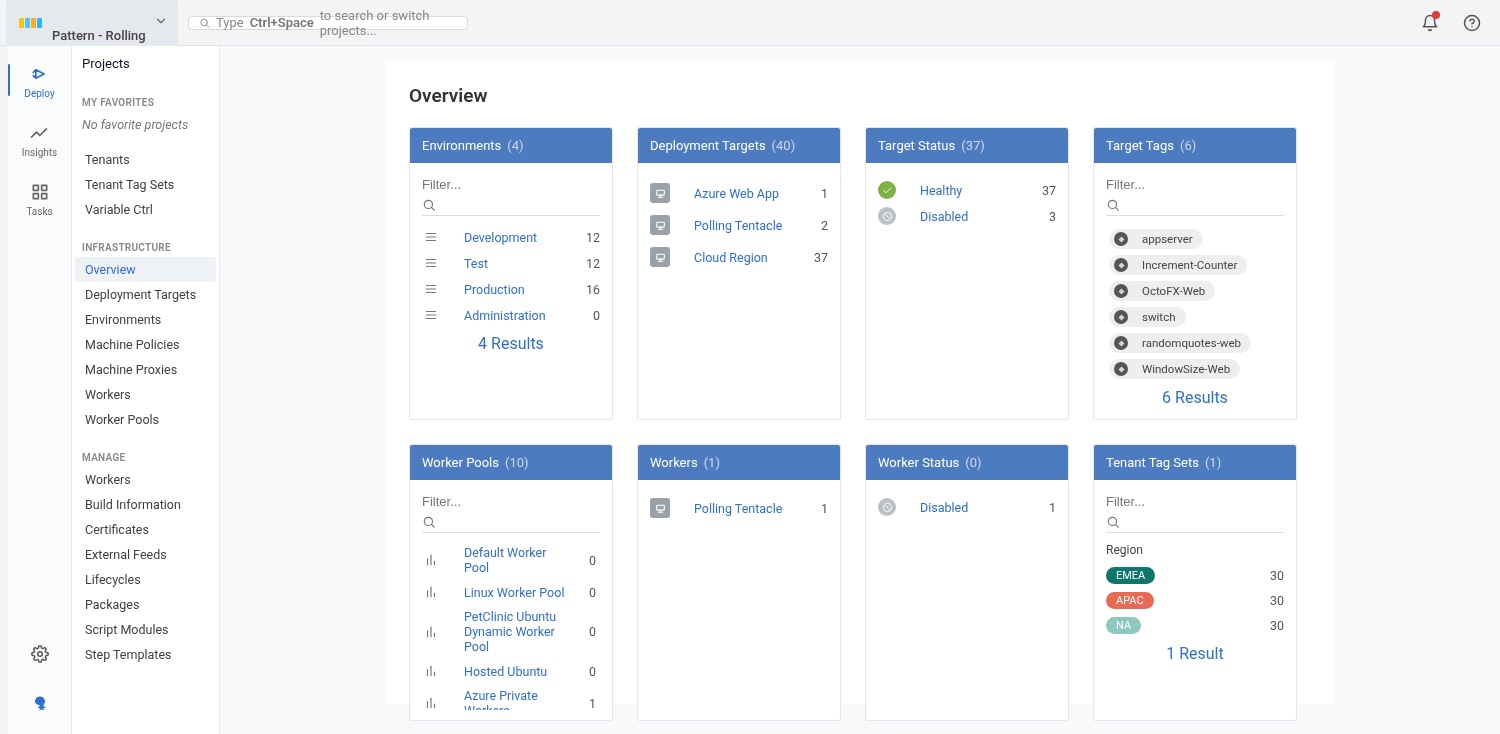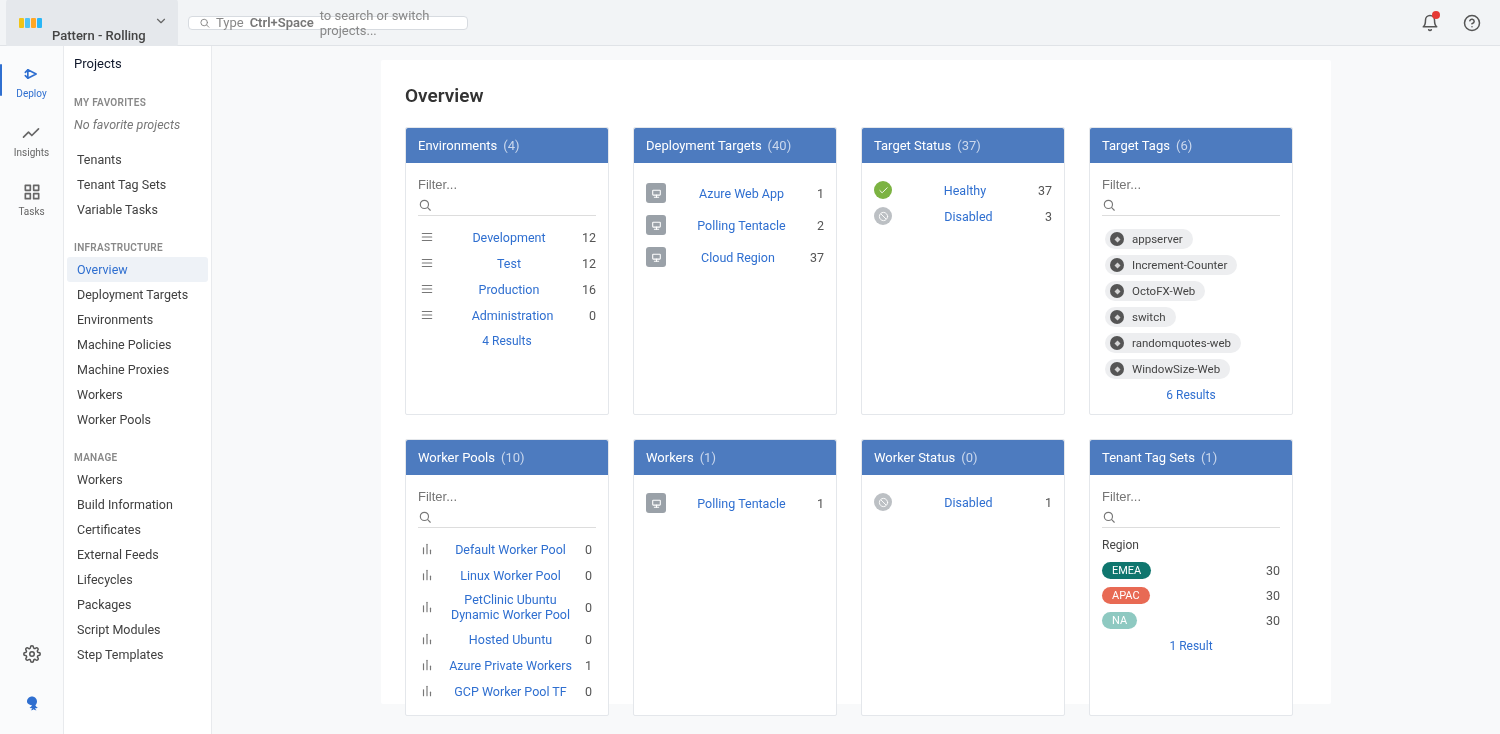--- a/index.html
+++ b/index.html
@@ -19,21 +19,21 @@
   .chev { font-size: 14px; color:#666; }
   .searchbar { flex: 0 0 280px; height: 14px; border: 1px solid #d7dbe0; border-radius: 4px; background: #fff; display: flex; align-items: center; padding: 0 10px; gap: 6px; color:#888; }
   .searchbar kbd { background:none; font-weight:600; color:#777; font-family:inherit; }
   .top-spacer { flex:1; }
   .top-icon { width:32px; height:32px; display:flex; align-items:center; justify-content:center; border-radius:50%; cursor:pointer; position:relative; color:#555;}
   .notif-dot { position:absolute; top:4px; right:6px; width:8px; height:8px; background:#e53935; border-radius:50%; }
 
   
   .shell { flex:1; display:flex; min-height:0; }
 
-  .rail { width:64px; background:#fafbfc; border-right:1px solid #e8eaed; display:flex; flex-direction:column; align-items:center; padding-top:18px; gap:24px; position:relative;}
+  .rail { width:64px; background:#fafbfc; border-right:1px solid #e8eaed; display:flex; flex-direction:column; align-items:center; padding-top:18px; gap:24px; position:relative;margin-left:8px;}
   .rail-item { display:flex; flex-direction:column; align-items:center; gap:4px; cursor:pointer; color:#666; font-size:10px; }
   .rail-item.active { color:#2f6fd0; }
   .rail-item.active::before { content:""; position:absolute; left:0; width:2px; height:32px; background:#2f6fd0; border-radius:1px; }
   .rail-ico { width:20px; height:20px; }
   .rail-bottom { margin-top:auto; margin-bottom:14px; display:flex; flex-direction:column; gap:18px; align-items:center; }
 
   .sidebar { width:148px; background:#fff; border-right:1px solid #e8eaed; overflow-y:auto; padding-bottom:30px;}
   .sidebar h4 { font-size:10px; font-weight:600; color:#888; letter-spacing:.3px; padding:20px 10px 4px 10px; text-transform:uppercase;}
   .sidebar .link { display:block; padding:5px 10px; font-size:12.5px; color:#404040; cursor:pointer; border-radius:3px; margin:0 3px;}
   .sidebar .link.active { background:#eef2f7; color:#2f6fd0; }
@@ -46,30 +46,30 @@
   .cards { display:flex; flex-wrap:wrap; gap:24px; padding:0 24px;}
   .card { width:204px; border:1px solid #e4e7eb; border-radius:2px; background:#fff; min-height:258px; display:flex; flex-direction:column;}
   .card.short { min-height:0; }
   .card-head { background:#4d7bbf; color:#fff; padding:10px 12px; font-size:13px; border-radius:2px 2px 0 0; display:flex; align-items:baseline; gap:6px;}
   .card-head .count { color:#cbd8ed; font-weight:400;}
   .card-body { padding:8px 12px 10px 12px; flex:1; overflow:hidden; }
   .card-body.scroll { overflow-y:auto; max-height:190px; padding-right:6px;}
   .filter { display:flex; border-bottom:1px solid #ddd; margin-bottom:8px;flex-direction:column;}
   .filter input { border:none; outline:none; flex:1; padding:6px 0; font-size:13px; color:#555; background:transparent;}
   .filter .sico { color:#777; }
-  .row { display:flex; align-items:center; gap:4px; padding:4px 0; font-size:12.5px;text-align:center; }
+  .row { display:flex; align-items:center; gap:24px; padding:4px 0; font-size:12.5px; }
   .row .lnk { color:#2f6fd0; cursor:pointer; flex:1; overflow:hidden; text-overflow:ellipsis;}
   .row .num { color:#555; font-variant-numeric: tabular-nums;}
   .row .ico { width:18px; height:18px; flex-shrink:0; display:flex; align-items:center; justify-content:center; color:#777;}
   .healthy { width:18px; height:18px; border-radius:50%; background:#7cb342; display:flex; align-items:center; justify-content:center;}
   .healthy svg { width:11px; height:11px; color:#fff;}
   .disabled-ico { width:18px; height:18px; border-radius:50%; background:#bcc0c4; display:flex; align-items:center; justify-content:center;}
   .disabled-ico svg{width:11px;height:11px;color:#fff;}
-  .results { text-align:center; font-size:12px; color:#2f6fd0; padding:6px 0 2px 0; cursor:pointer;}
-  .tag { display:inline-flex; align-items:center; gap:8px; background:#edeef0; border-radius:13px; padding:3px 10px 3px 5px; font-size:11.5px; color:#444; margin:3px 3px; cursor:pointer;}
+  .results { text-align:center; font-size:16px; color:#2f6fd0; padding:6px 0 2px 0; cursor:pointer;}
+  .tag { display:inline-flex; align-items:center; gap:14px; background:#edeef0; border-radius:13px; padding:3px 10px 3px 5px; font-size:11.5px; color:#444; margin:3px 3px; cursor:pointer;}
   .tag .dot { width:14px; height:14px; border-radius:50%; background:#555; display:flex;align-items:center;justify-content:center;}
   .tag .dot svg{width:9px;height:9px;color:#d4d4d4}
   .region-label { font-size:12px; color:#444; padding:2px 0 6px 0;}
   .pill { display:inline-flex; align-items:center; border-radius:10px; padding:2px 10px; font-size:11px; color:#fff; margin-right:4px;}
   .pill.orange{background:#0f766e}
   .pill.red{background:#e86a54}
   .pill.teal{background:#8ec9c1}
   .target-ico { background:#9aa1a8; border-radius:3px; width:20px; height:20px; display:flex; align-items:center; justify-content:center;}
   .target-ico svg{color:#fff; width:13px;height:13px;}
   .sep { height:10px; }
@@ -166,21 +166,21 @@
     </div>
   </div>
 
   <div class="sidebar">
     <div class="plain">Projects</div>
     <h4>MY FAVORITES</h4>
     <div class="muted">No favorite projects</div>
     <div class="sep"></div>
     <div class="link">Tenants</div>
     <div class="link">Tenant Tag Sets</div>
-    <div class="link">Variable Tasks</div>
+    <div class="link">Variable Ctrl</div>
     <h4>INFRASTRUCTURE</h4>
     <div class="link active">Overview</div>
     <div class="link">Deployment Targets</div>
     <div class="link">Environments</div>
     <div class="link">Machine Policies</div>
     <div class="link">Machine Proxies</div>
     <div class="link">Workers</div>
     <div class="link">Worker Pools</div>
     <h4>MANAGE</h4>
     <div class="link">Workers</div>

